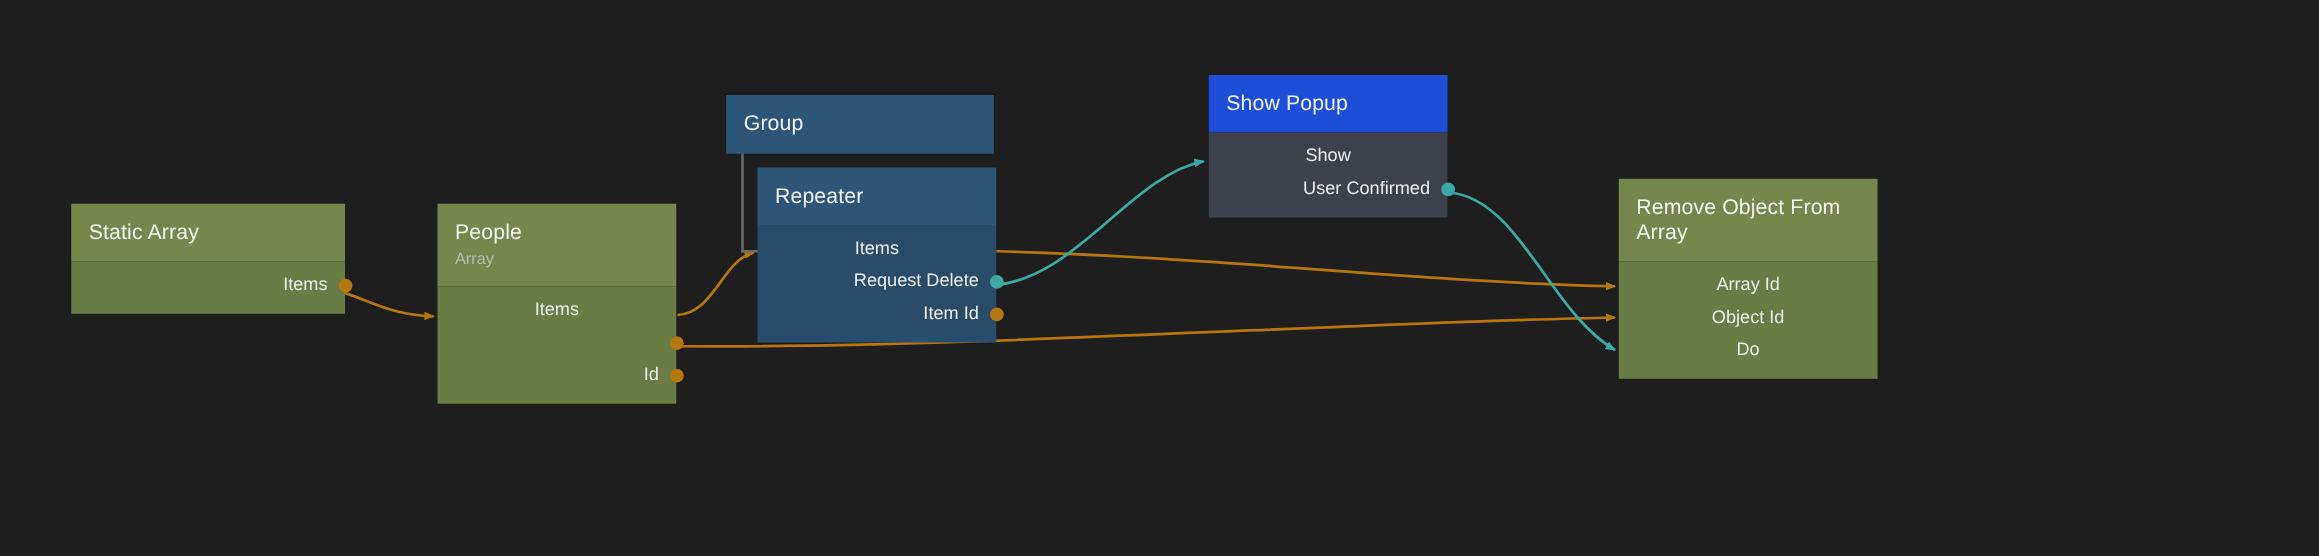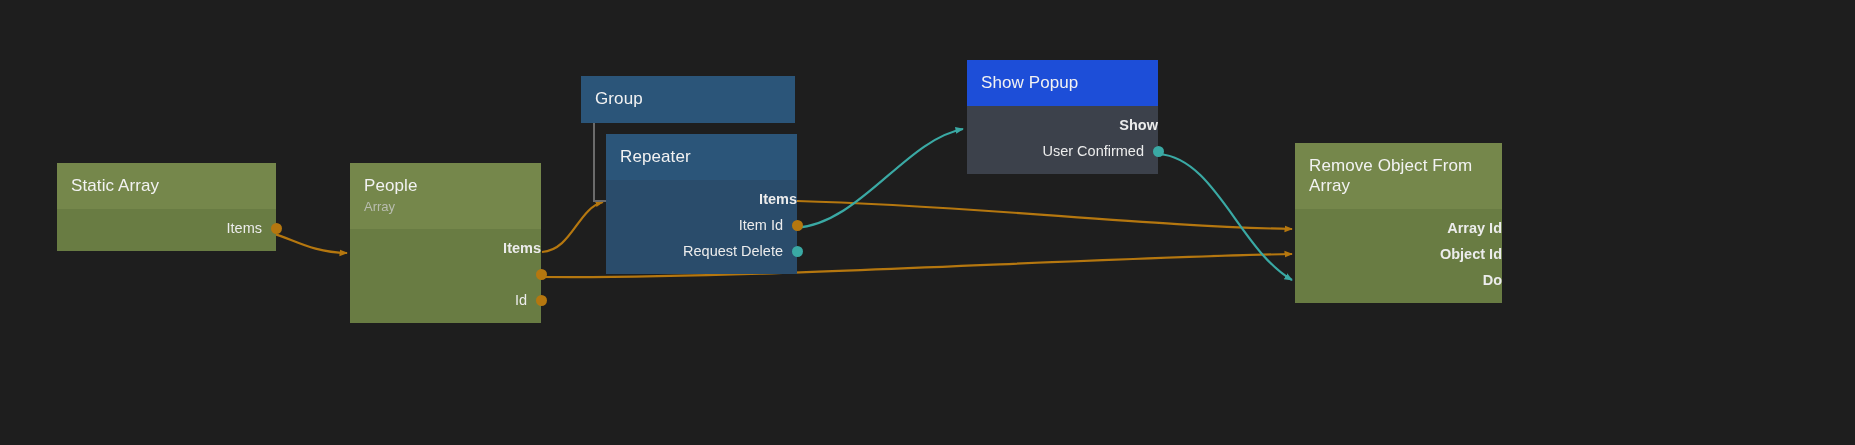--- a/index.html
+++ b/index.html
@@ -49,23 +49,22 @@
     padding: 6px 0 10px 0;
   }
   .port-row {
     position: relative;
     height: 26px;
     display: flex;
     align-items: center;
     box-sizing: border-box;
   }
   .port-row.in {
-    justify-content: flex-end;
+    justify-content: center;
     padding-left: 0;
-    font-weight: bold;
   }
   .port-row.out {
     justify-content: flex-end;
     padding-right: 14px;
   }
   .port-label {
     color: #ececec;
     font-size: 14.5px;
     line-height: 18px;
     white-space: nowrap;
@@ -163,27 +162,27 @@
       </div>
       <div class="node blue" style="left: 606px; top: 134px; width: 191px;">
         <div class="node-header">
           <div class="node-title">Repeater</div>
         </div>
         <div class="node-body">
           <div class="port-row in">
             <span class="port-label">Items</span>
           </div>
           <div class="port-row out">
-            <span class="port-label">Item Id</span>
-            <span class="port-dot right" style="background: rgb(181, 119, 15);"></span>
-          </div>
-          <div class="port-row out">
             <span class="port-label">Request Delete</span>
             <span class="port-dot right" style="background: rgb(58, 169, 164);"></span>
           </div>
+          <div class="port-row out">
+            <span class="port-label">Item Id</span>
+            <span class="port-dot right" style="background: rgb(181, 119, 15);"></span>
+          </div>
         </div>
       </div>
       <div class="node slate" style="left: 967px; top: 60px; width: 191px;">
         <div class="node-header">
           <div class="node-title">Show Popup</div>
         </div>
         <div class="node-body">
           <div class="port-row in">
             <span class="port-label">Show</span>
           </div>

